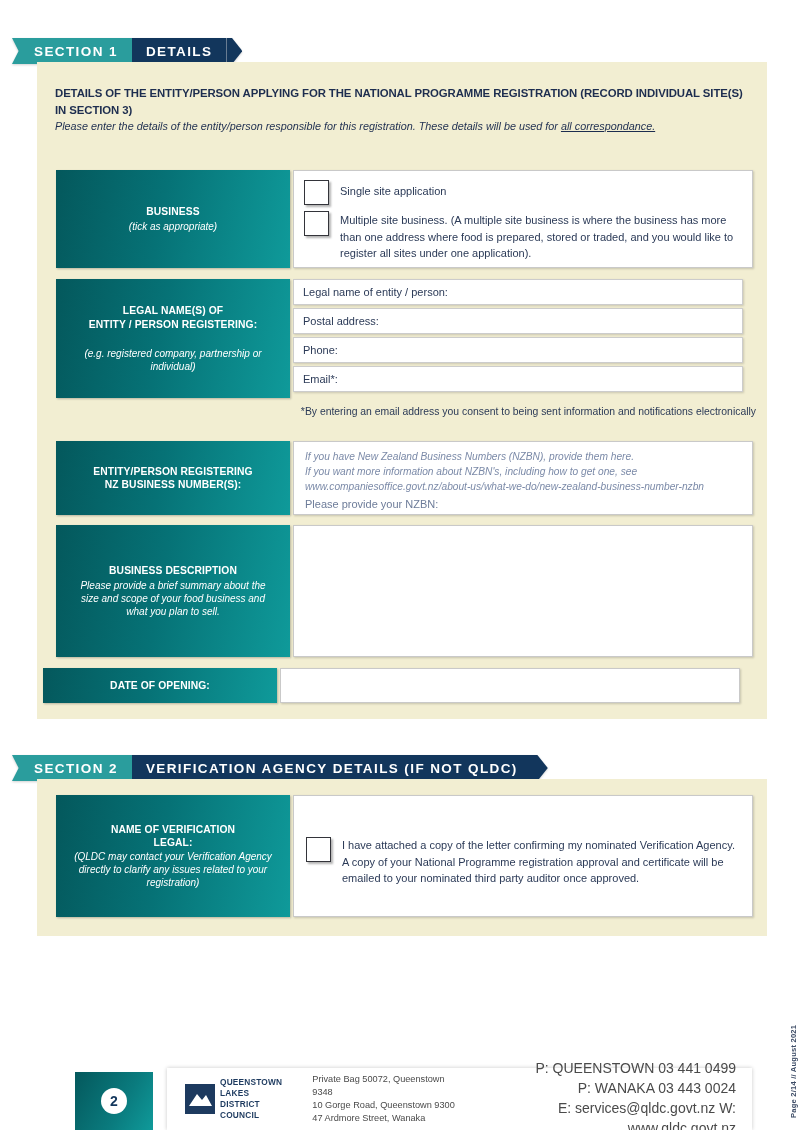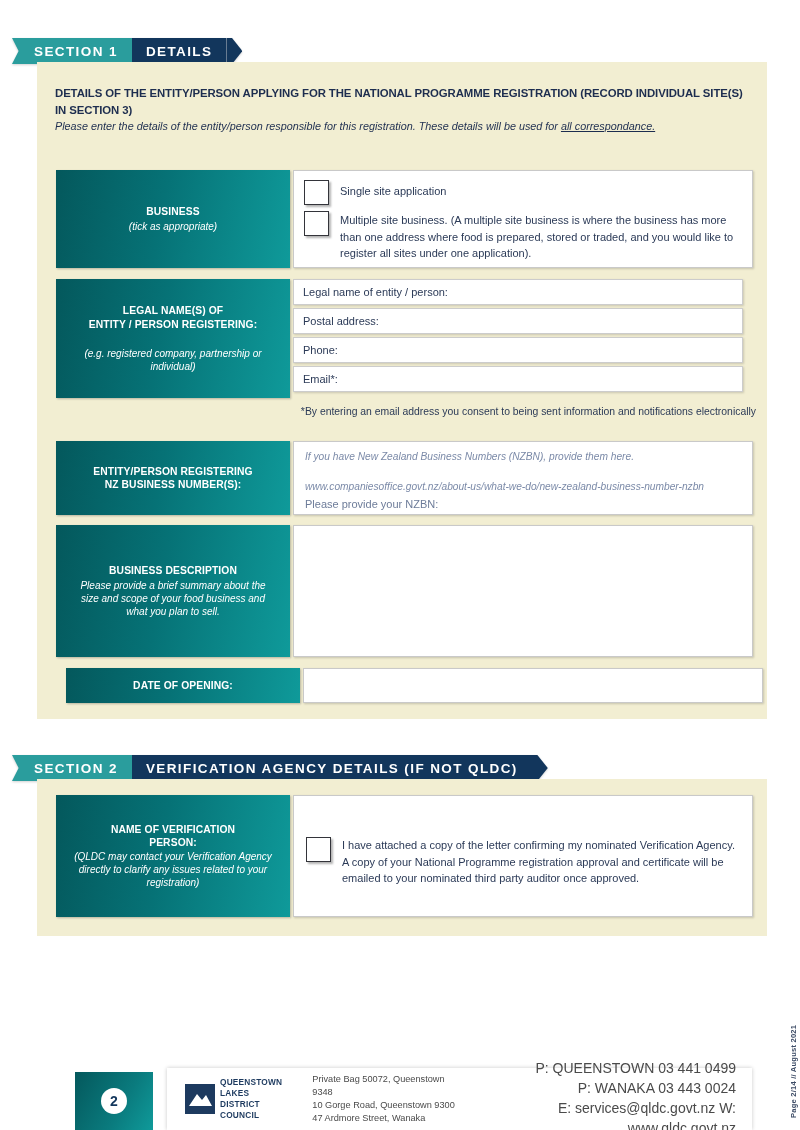--- a/index.html
+++ b/index.html
@@ -276,53 +276,54 @@
 
 <div class="note" style="left:196px; top:406px; width:560px; text-align:right;">*By entering an email address you consent to being sent information and notifications electronically</div>
 
 <div class="row" style="left:56px; top:441px;">
   <div class="row-label" style="width:234px; height:74px;">
     <div class="lab-main">ENTITY/PERSON REGISTERING</div>
     <div class="lab-main">NZ BUSINESS NUMBER(S):</div>
   </div>
   <div class="row-field" style="width:460px; height:74px; margin-left:3px;">
     <div class="nzbn-ital" style="left:11px; top:7px;">If you have New Zealand Business Numbers (NZBN), provide them here.</div>
+    <div class="nzbn-ital" style="left:11px; top:22px;">If you want more information about NZBN's, including how to get one, see</div>
     <div class="nzbn-ital" style="left:11px; top:37px;">www.companiesoffice.govt.nz/about-us/what-we-do/new-zealand-business-number-nzbn</div>
     <div class="nzbn-plain" style="left:11px; top:56px;">Please provide your NZBN:</div>
   </div>
 </div>
 
 <div class="row" style="left:56px; top:525px;">
   <div class="row-label" style="width:234px; height:132px;">
     <div class="lab-main">BUSINESS DESCRIPTION</div>
     <div class="lab-sub" style="width:200px;">Please provide a brief summary about the size and scope of your food business and what you plan to sell.</div>
   </div>
   <div class="row-field" style="width:460px; height:132px; margin-left:3px;"></div>
 </div>
 
-<div class="row" style="left:66px; top:668px;">
+<div class="row" style="left:43px; top:668px;">
   <div class="row-label" style="width:234px; height:35px;">
     <div class="lab-main">DATE OF OPENING:</div>
   </div>
   <div class="row-field" style="width:460px; height:35px; margin-left:3px;"></div>
 </div>
 
 <div class="section-banner" style="left:12px; top:755px;">
   <div class="banner-arrow-left"></div>
   <div class="banner-num">SECTION 2</div>
   <div class="banner-title">VERIFICATION AGENCY DETAILS (IF NOT QLDC)</div>
   <div class="banner-arrow-right"></div>
 </div>
 
 <div class="panel" style="left:37px; top:779px; width:730px; height:157px;"></div>
 
 <div class="row" style="left:56px; top:795px;">
   <div class="row-label" style="width:234px; height:122px;">
     <div class="lab-main">NAME OF VERIFICATION</div>
-    <div class="lab-main">PERSON:</div>
+    <div class="lab-main">LEGAL:</div>
     <div class="lab-sub" style="width:208px;">(QLDC may contact your Verification Agency directly to clarify any issues related to your registration)</div>
   </div>
   <div class="row-field" style="width:460px; height:122px; margin-left:3px;">
     <div class="cbox" style="left:12px; top:41px; width:25px; height:25px;"></div>
     <div class="cbox-text" style="left:48px; top:41px; width:400px;">I have attached a copy of the letter confirming my nominated Verification Agency. A copy of your National Programme registration approval and certificate will be emailed to your nominated third party auditor once approved.</div>
   </div>
 </div>
 
 <div class="footer-badge" style="left:75px; top:1072px; width:78px; height:58px;">
   <div class="footer-badge-circle">2</div>

